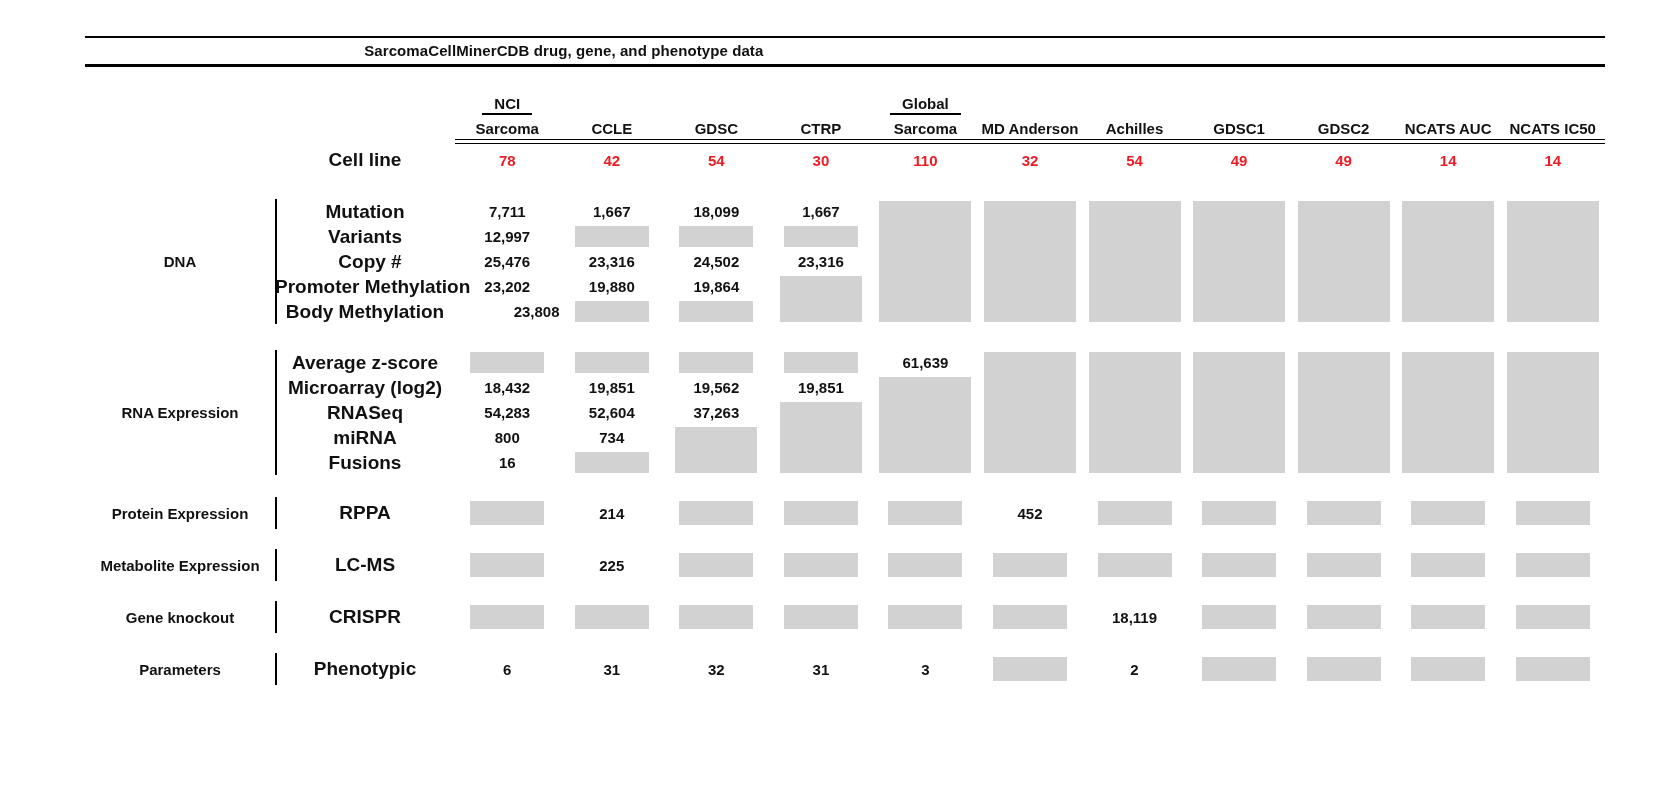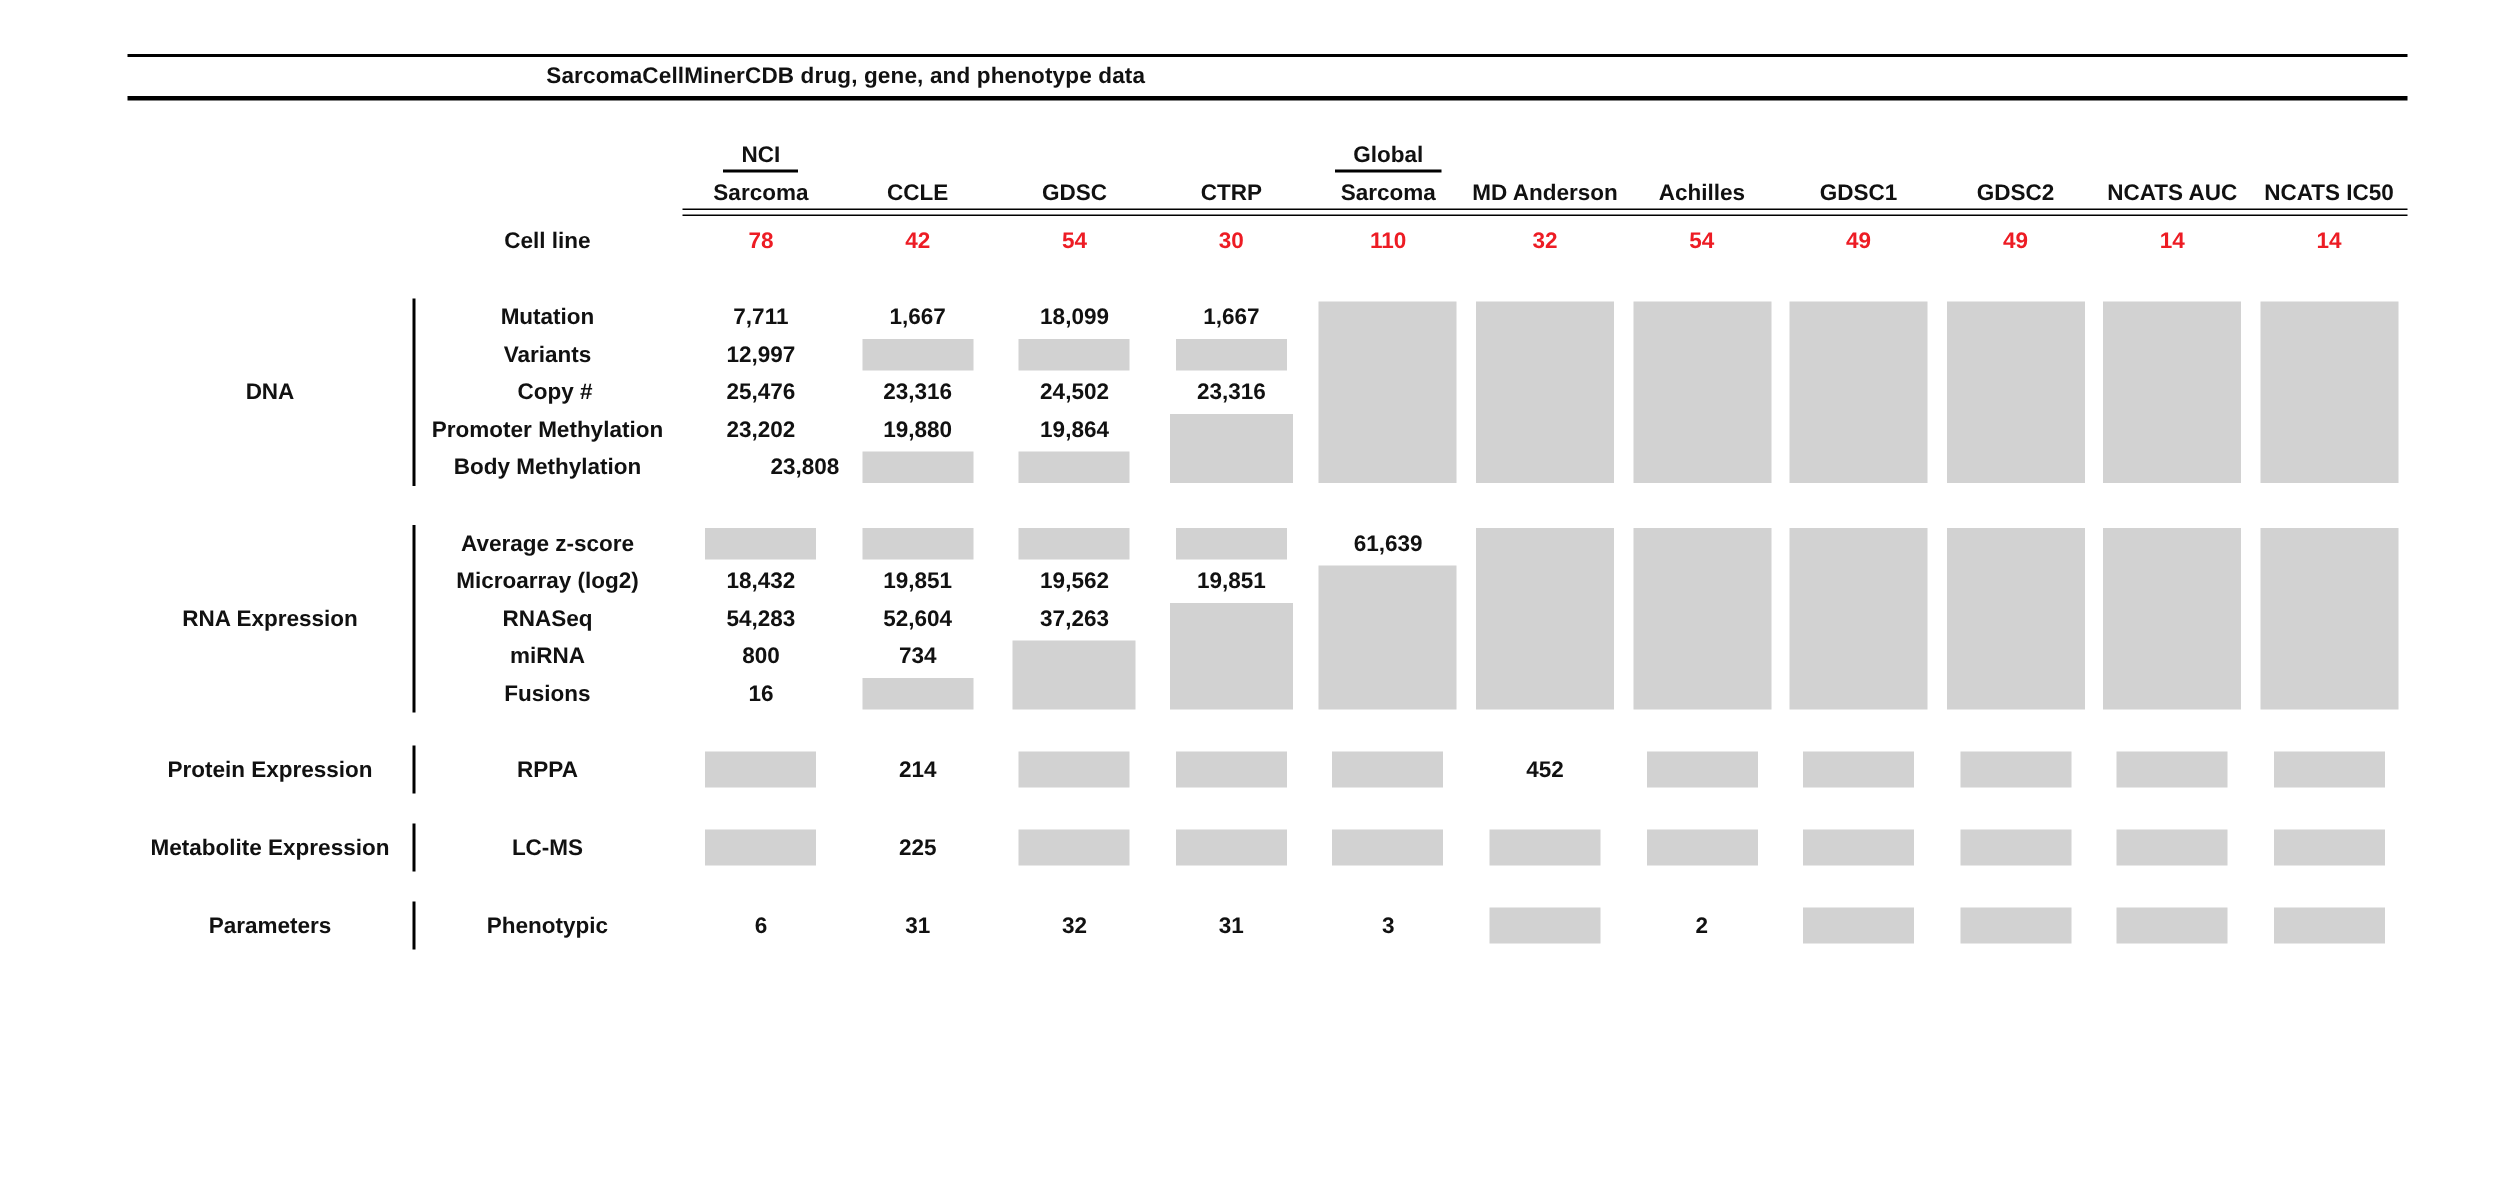--- a/index.html
+++ b/index.html
@@ -26,21 +26,21 @@
     position:relative;
   }
   .header-band{margin-top:24px;grid-template-rows:24px 24px 5px;}
   .htop{justify-self:center;align-self:end;font-size:15px;border-bottom:2px solid #000;padding:0 12px 1px;white-space:nowrap;}
   .hbot{text-align:center;align-self:end;font-size:15px;white-space:nowrap;padding-bottom:2px;}
   .hdrule{height:5px;box-sizing:border-box;border-top:1.5px solid #000;border-bottom:1.5px solid #000;}
 
   .cellline-band{margin-top:3px;grid-template-rows:26px;}
 
   .num{text-align:center;font-size:15px;align-self:center;white-space:nowrap;}
-  .rowlabel{text-align:center;font-size:15px;align-self:center;white-space:nowrap;}
+  .rowlabel{text-align:center;font-size:19px;align-self:center;white-space:nowrap;}
   .catlabel{text-align:center;font-size:15px;align-self:center;white-space:nowrap;}
   .red{color:#ed1c24;}
   .blue{color:#4472c4;}
 
   .vdivider{position:absolute;left:var(--cat);top:0;bottom:0;width:1.5px;background:#000;}
 
   .gbox{background:#d2d2d2;justify-self:center;}
   .g-small{width:74px;}
   .g-mid{width:82px;}
   .g-wide{width:92px;}
@@ -187,20 +187,36 @@
         <div class="gbox g-small" style="grid-area: 1 / 5 / span 1;"></div>
         <div class="gbox g-small" style="grid-area: 1 / 6 / span 1;"></div>
         <div class="gbox g-small" style="grid-area: 1 / 7 / span 1;"></div>
         <div class="gbox g-small" style="grid-area: 1 / 8 / span 1;"></div>
         <div class="gbox g-small" style="grid-area: 1 / 9 / span 1;"></div>
         <div class="gbox g-small" style="grid-area: 1 / 10 / span 1;"></div>
         <div class="gbox g-small" style="grid-area: 1 / 11 / span 1;"></div>
         <div class="gbox g-small" style="grid-area: 1 / 12 / span 1;"></div>
         <div class="gbox g-small" style="grid-area: 1 / 13 / span 1;"></div>
       </div>
+      <div class="band section-band band-gene-knockout band-single" style="grid-template-rows: repeat(1, 32px);">
+        <div class="catlabel" style="grid-area: 1 / 1 / -1;">Gene knockout</div>
+        <div class="vdivider"></div>
+        <div class="rowlabel" style="grid-area: 1 / 2;">CRISPR</div>
+        <div class="num" style="grid-area: 1 / 9;">18,119</div>
+        <div class="gbox g-small" style="grid-area: 1 / 3 / span 1;"></div>
+        <div class="gbox g-small" style="grid-area: 1 / 4 / span 1;"></div>
+        <div class="gbox g-small" style="grid-area: 1 / 5 / span 1;"></div>
+        <div class="gbox g-small" style="grid-area: 1 / 6 / span 1;"></div>
+        <div class="gbox g-small" style="grid-area: 1 / 7 / span 1;"></div>
+        <div class="gbox g-small" style="grid-area: 1 / 8 / span 1;"></div>
+        <div class="gbox g-small" style="grid-area: 1 / 10 / span 1;"></div>
+        <div class="gbox g-small" style="grid-area: 1 / 11 / span 1;"></div>
+        <div class="gbox g-small" style="grid-area: 1 / 12 / span 1;"></div>
+        <div class="gbox g-small" style="grid-area: 1 / 13 / span 1;"></div>
+      </div>
       <div class="band section-band band-parameters band-single" style="grid-template-rows: repeat(1, 32px);">
         <div class="catlabel" style="grid-area: 1 / 1 / -1;">Parameters</div>
         <div class="vdivider"></div>
         <div class="rowlabel" style="grid-area: 1 / 2;">Phenotypic</div>
         <div class="num" style="grid-area: 1 / 3;">6</div>
         <div class="num" style="grid-area: 1 / 4;">31</div>
         <div class="num" style="grid-area: 1 / 5;">32</div>
         <div class="num" style="grid-area: 1 / 6;">31</div>
         <div class="num" style="grid-area: 1 / 7;">3</div>
         <div class="num" style="grid-area: 1 / 9;">2</div>

